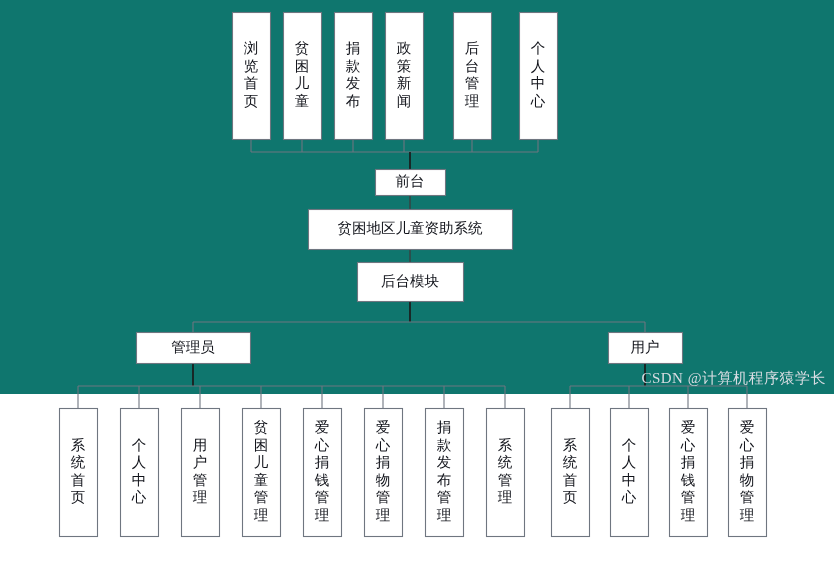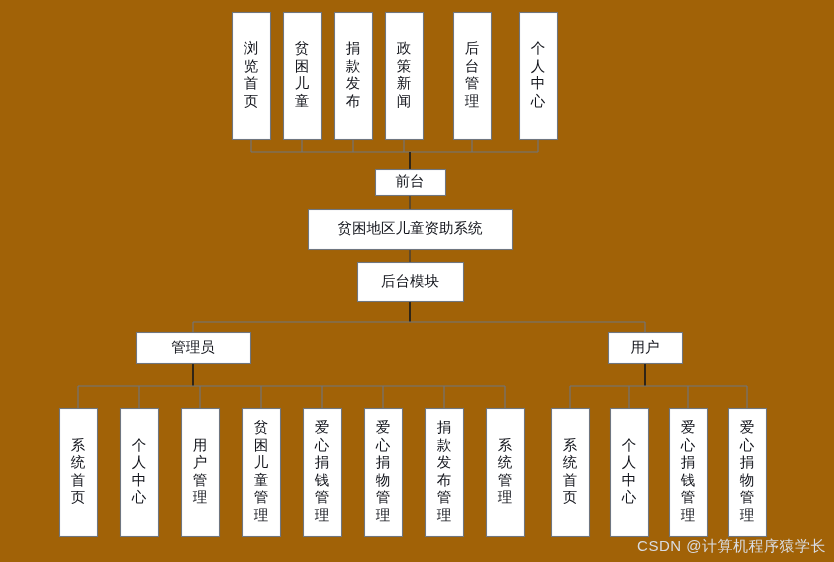--- a/index.html
+++ b/index.html
@@ -2,38 +2,38 @@
 <html><head>
 <meta charset="utf-8">
 <style>
   html,body{margin:0;padding:0;background:#ffffff;}
   body{
     width:834px;height:562px;
     font-family:"Liberation Sans","DejaVu Sans",sans-serif;
     -webkit-font-smoothing:antialiased;
     overflow:hidden;
   }
-  #diagram-root{position:relative;width:834px;height:562px;background:#a16207;}
+  #diagram-root{position:relative;width:834px;height:394px;background:#0f766e;}
   svg#diagram{position:absolute;left:0;top:0;width:834px;height:562px;}
   .node-rect{fill:#ffffff;stroke:#6f7680;stroke-width:1.1;}
   .edge{stroke:#6f7680;stroke-width:1.1;fill:none;}
   .edge.strong{stroke:#1a1a1a;stroke-width:1.7;}
   .edge.mid{stroke:#3c3c3c;stroke-width:1.3;}
   .node-label{
     font-family:"Liberation Sans","DejaVu Sans",sans-serif;
     fill:#11131a;
     font-size:14.5px;
     text-anchor:middle;
     dominant-baseline:middle;
   }
   .node-label.vert{font-size:14.5px;}
   .watermark{
     position:absolute;
     right:8px;bottom:6px;
-    font-family:Liberation Sans, sans-serif;
+    font-family:Liberation Serif, serif;
     font-size:15px;
     color:#d9dce2;
     letter-spacing:0.5px;
     white-space:nowrap;
     user-select:none;
   }
 </style>
 </head>
 <body>
 

